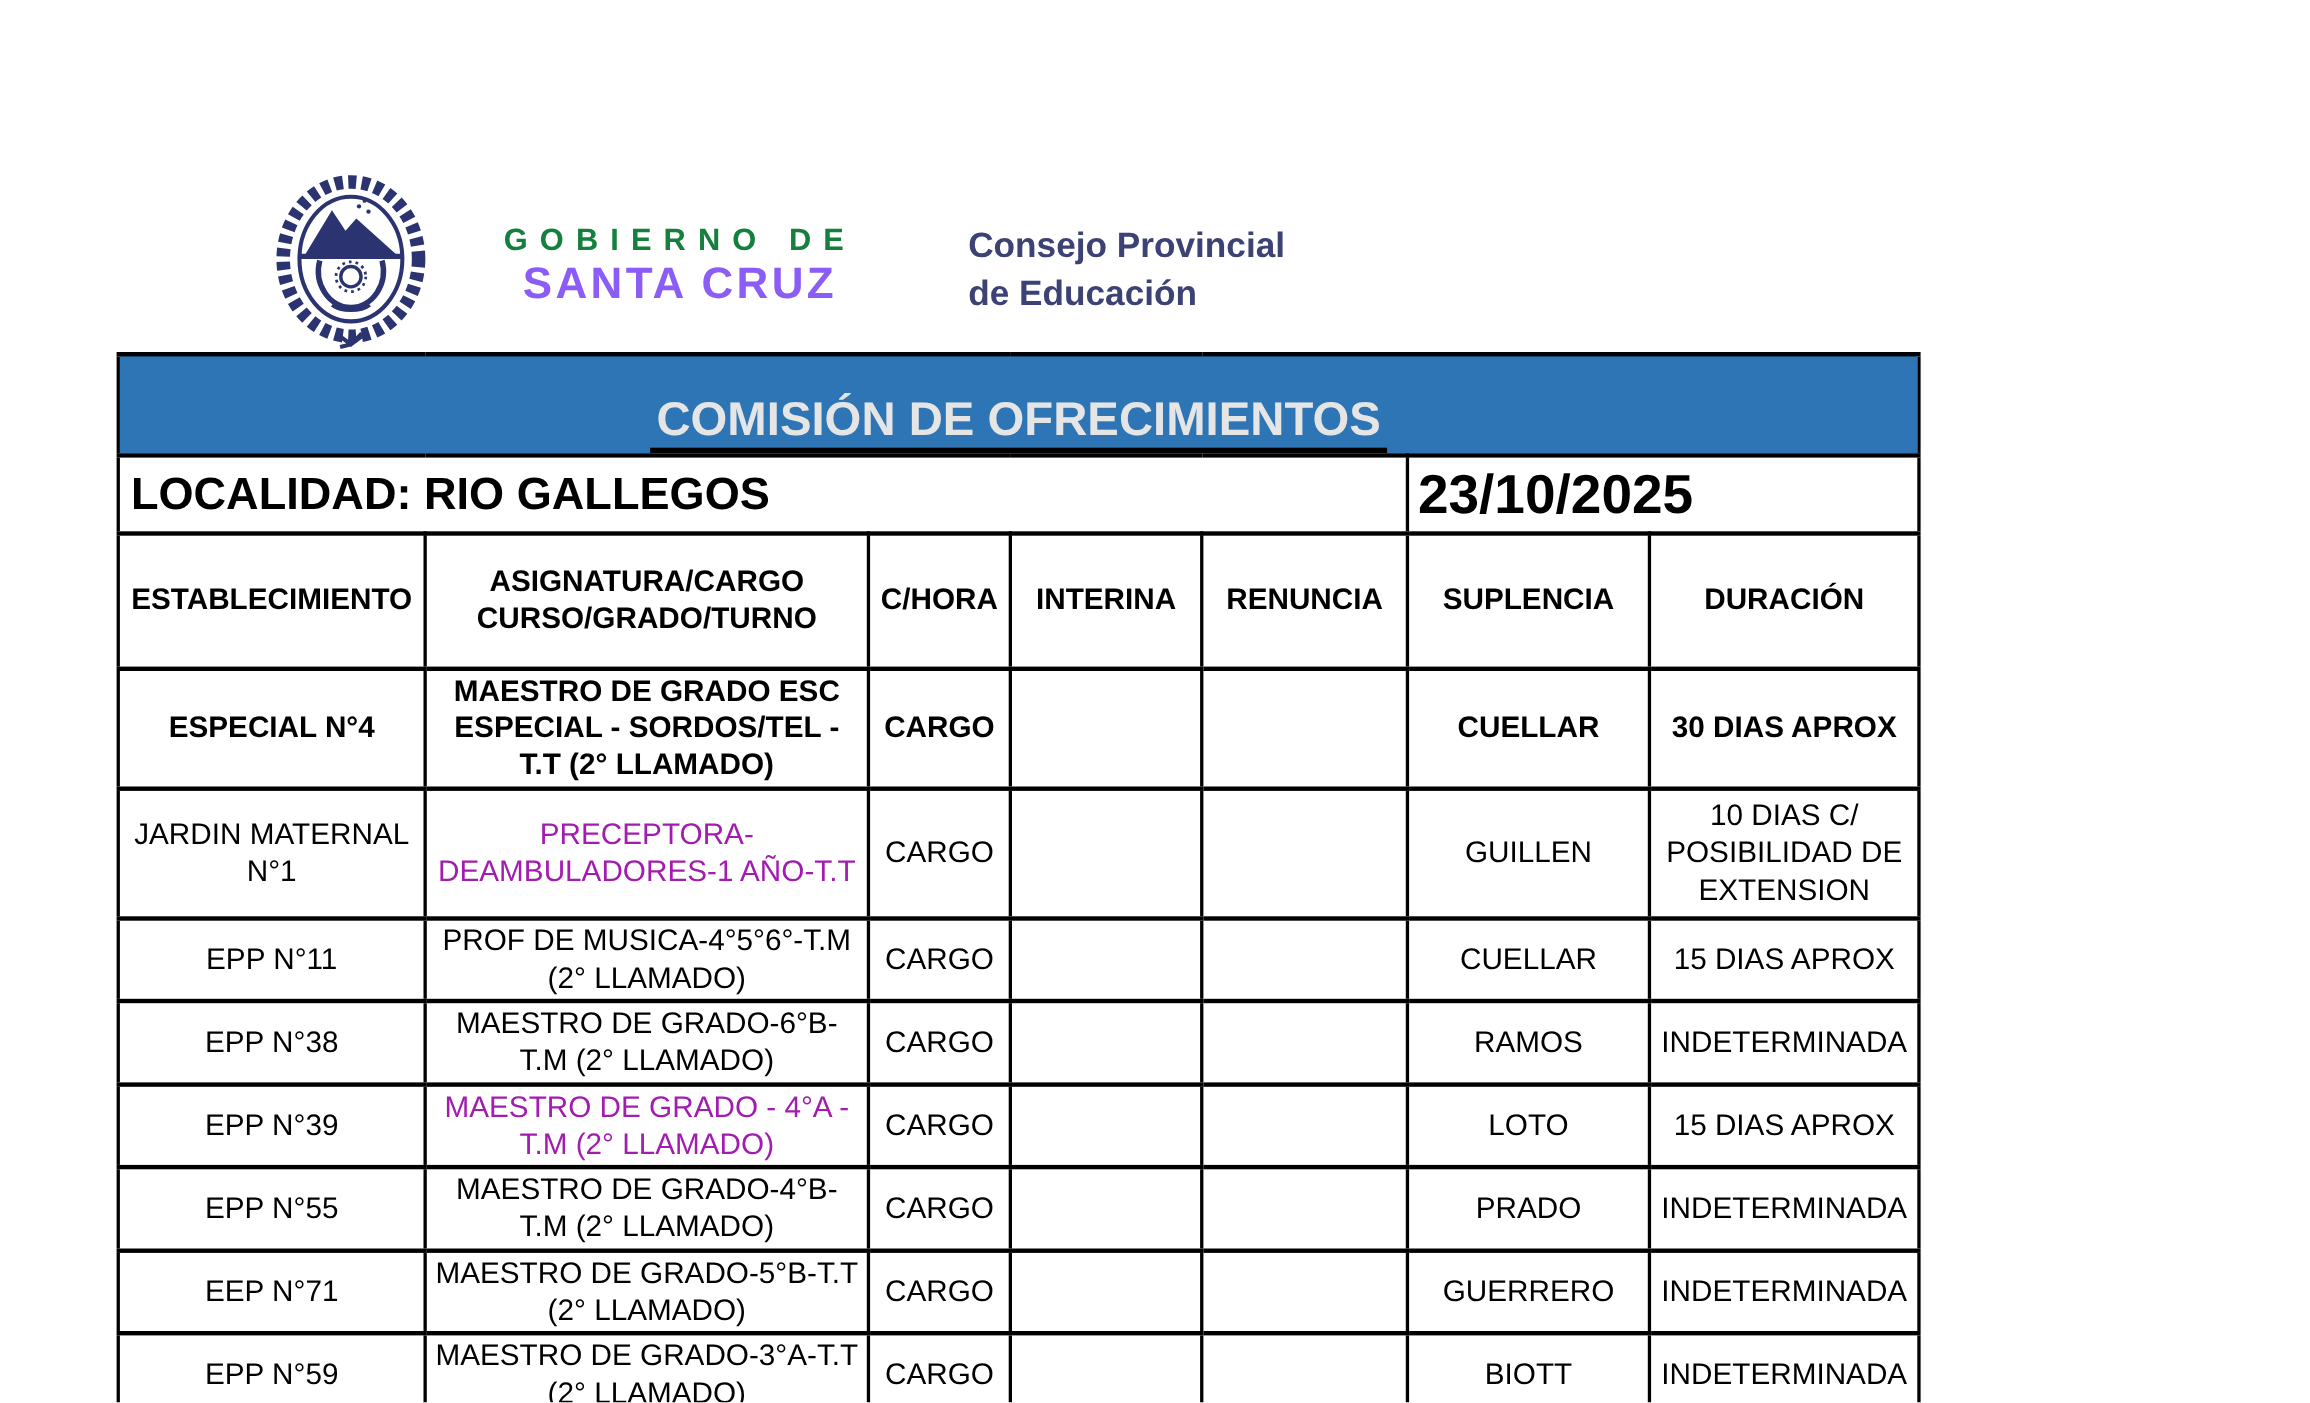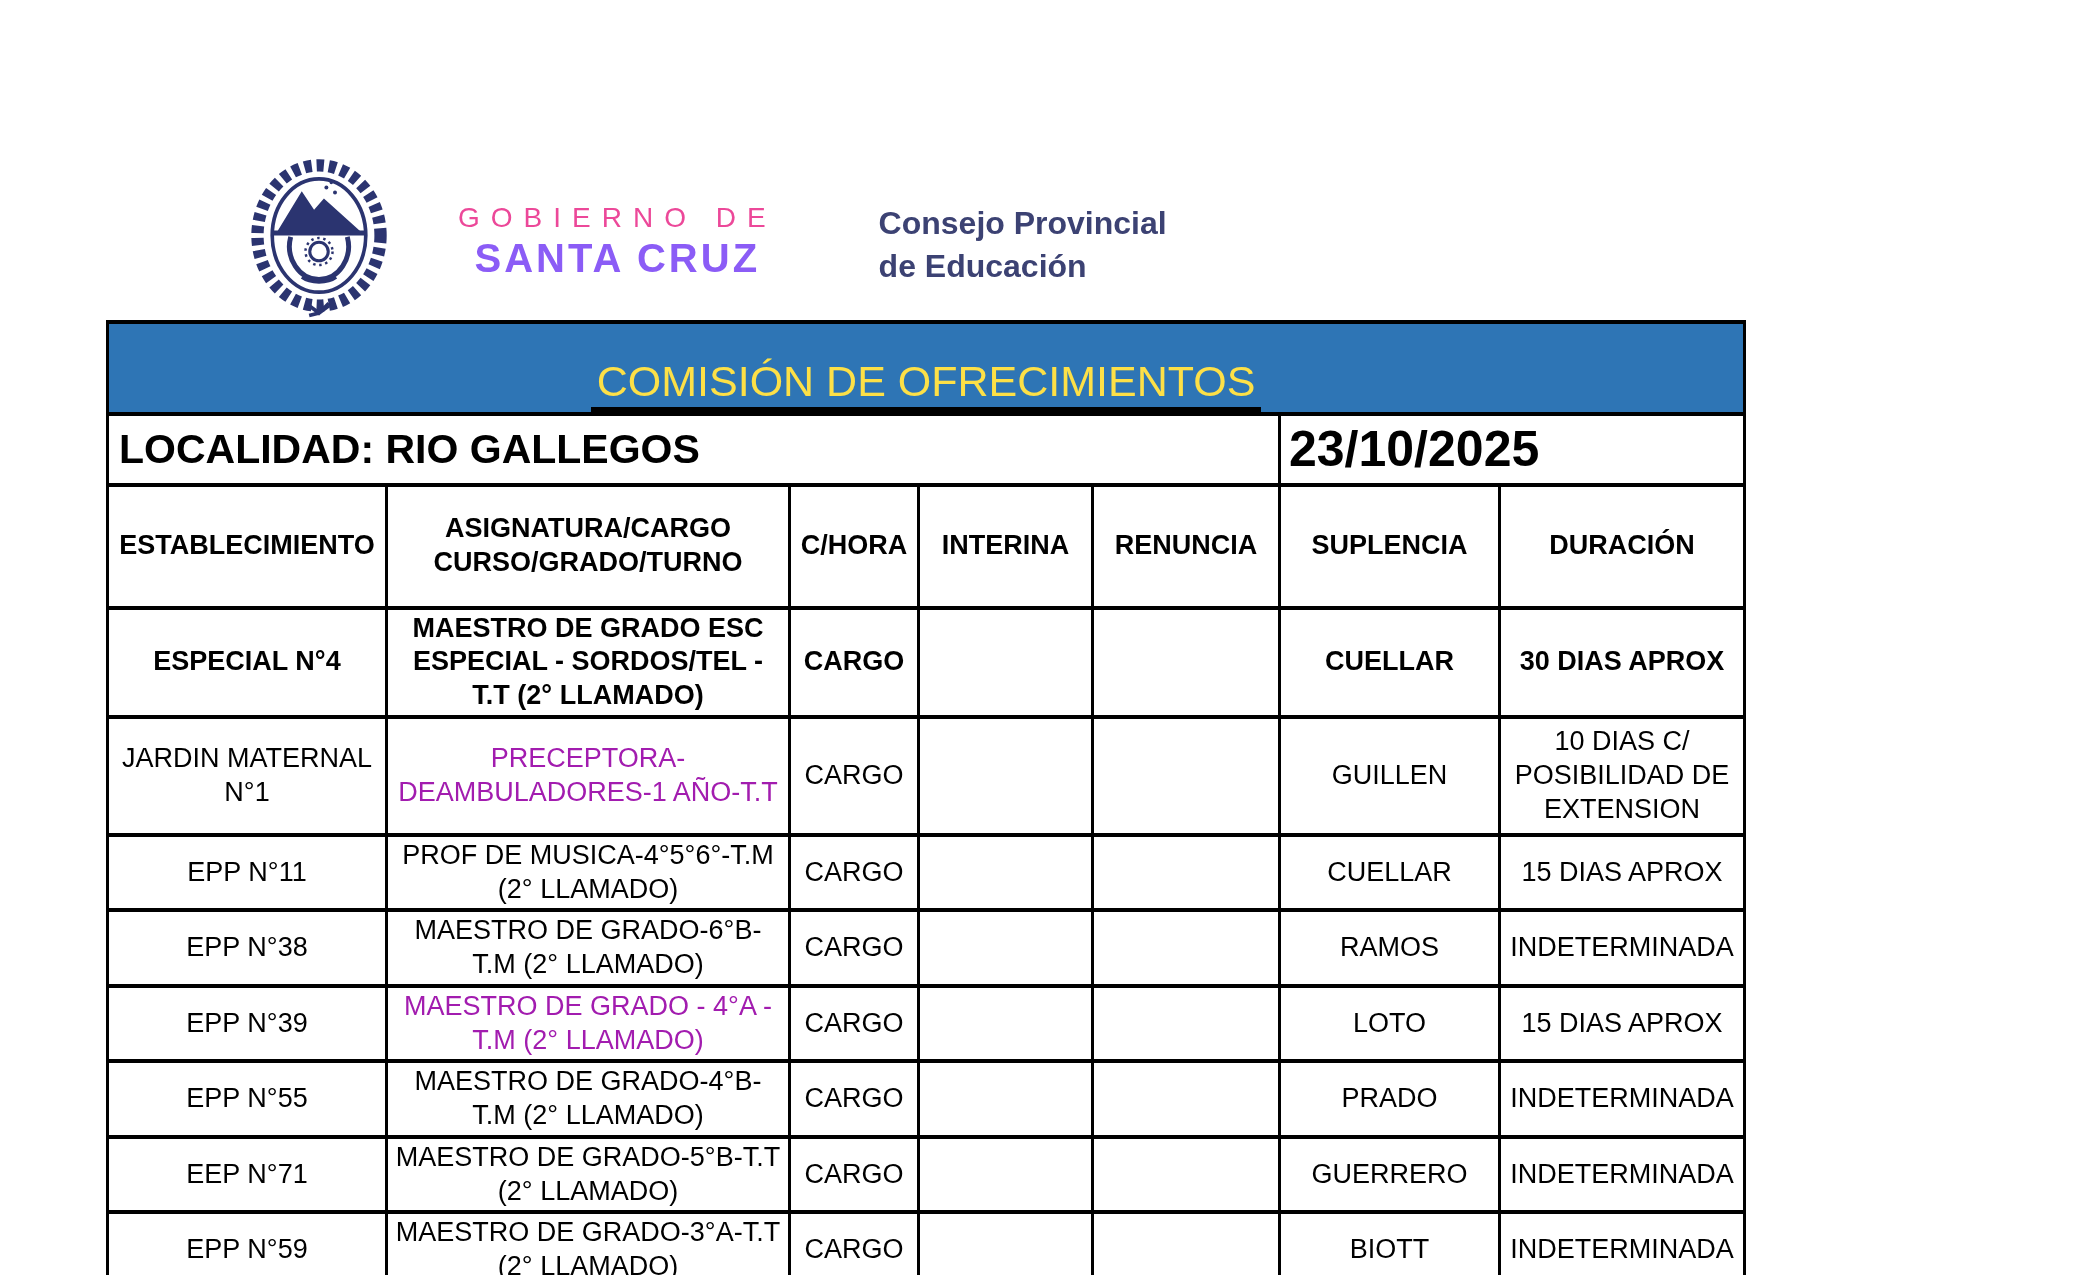--- a/index.html
+++ b/index.html
@@ -5,35 +5,35 @@
   html,body{margin:0;padding:0;background:#ffffff;}
   .page{
     position:relative;width:2100px;height:1275px;background:#ffffff;
     font-family:"Liberation Sans", sans-serif;color:#000;overflow:hidden;
   }
 
   
   .brand{position:absolute;left:228px;top:158px;display:flex;align-items:center;}
   .crest{width:182px;height:160px;flex:0 0 auto;}
   .gob-block{margin-left:48px;margin-top:6px;}
-  .gob-line1{font-size:28px;font-weight:400;letter-spacing:11px;color:#ec4899;white-space:nowrap;}
+  .gob-line1{font-size:28px;font-weight:700;letter-spacing:11px;color:#15803d;white-space:nowrap;}
   .gob-line2{font-size:40px;font-weight:800;letter-spacing:3px;color:#8b5cf6;white-space:nowrap;margin-top:2px;text-align:center;}
   .consejo-block{margin-left:102px;margin-top:13px;}
   .consejo-line{font-size:32px;font-weight:600;color:#3c4273;line-height:1.32;white-space:nowrap;}
 
   
   .doc{position:absolute;left:106px;top:320px;width:1637px;}
   table{border-collapse:collapse;table-layout:fixed;width:1637px;}
   td{border:3px solid #000;border-top-width:4px;border-bottom-width:4px;
      text-align:center;vertical-align:middle;white-space:pre-line;
      font-size:27px;line-height:1.25;padding:2px 3px;overflow:hidden;}
   tr.last td{border-bottom:0;}
 
   td.banner{background:#2e75b5;height:55px;padding:0;}
-  .banner-title{font-size:43px;font-weight:normal;color:#fde047;display:inline-block;
+  .banner-title{font-size:43px;font-weight:bold;color:#e5e5e5;display:inline-block;
      border-bottom:5px solid #000;padding:0 6px 2px 6px;line-height:1.1;}
 
   td.loc{font-size:41px;font-weight:bold;text-align:left;padding-left:10px;height:50px;white-space:nowrap;}
   td.date{font-size:50px;font-weight:bold;text-align:left;padding-left:8px;white-space:nowrap;}
 
   tr.head td{font-weight:bold;height:115px;}
   tr.r1 td{height:96px;font-weight:bold;}
   tr.r2 td{height:110px;}
   tr.std td{height:62px;}
   td.red{color:#a21caf;}

